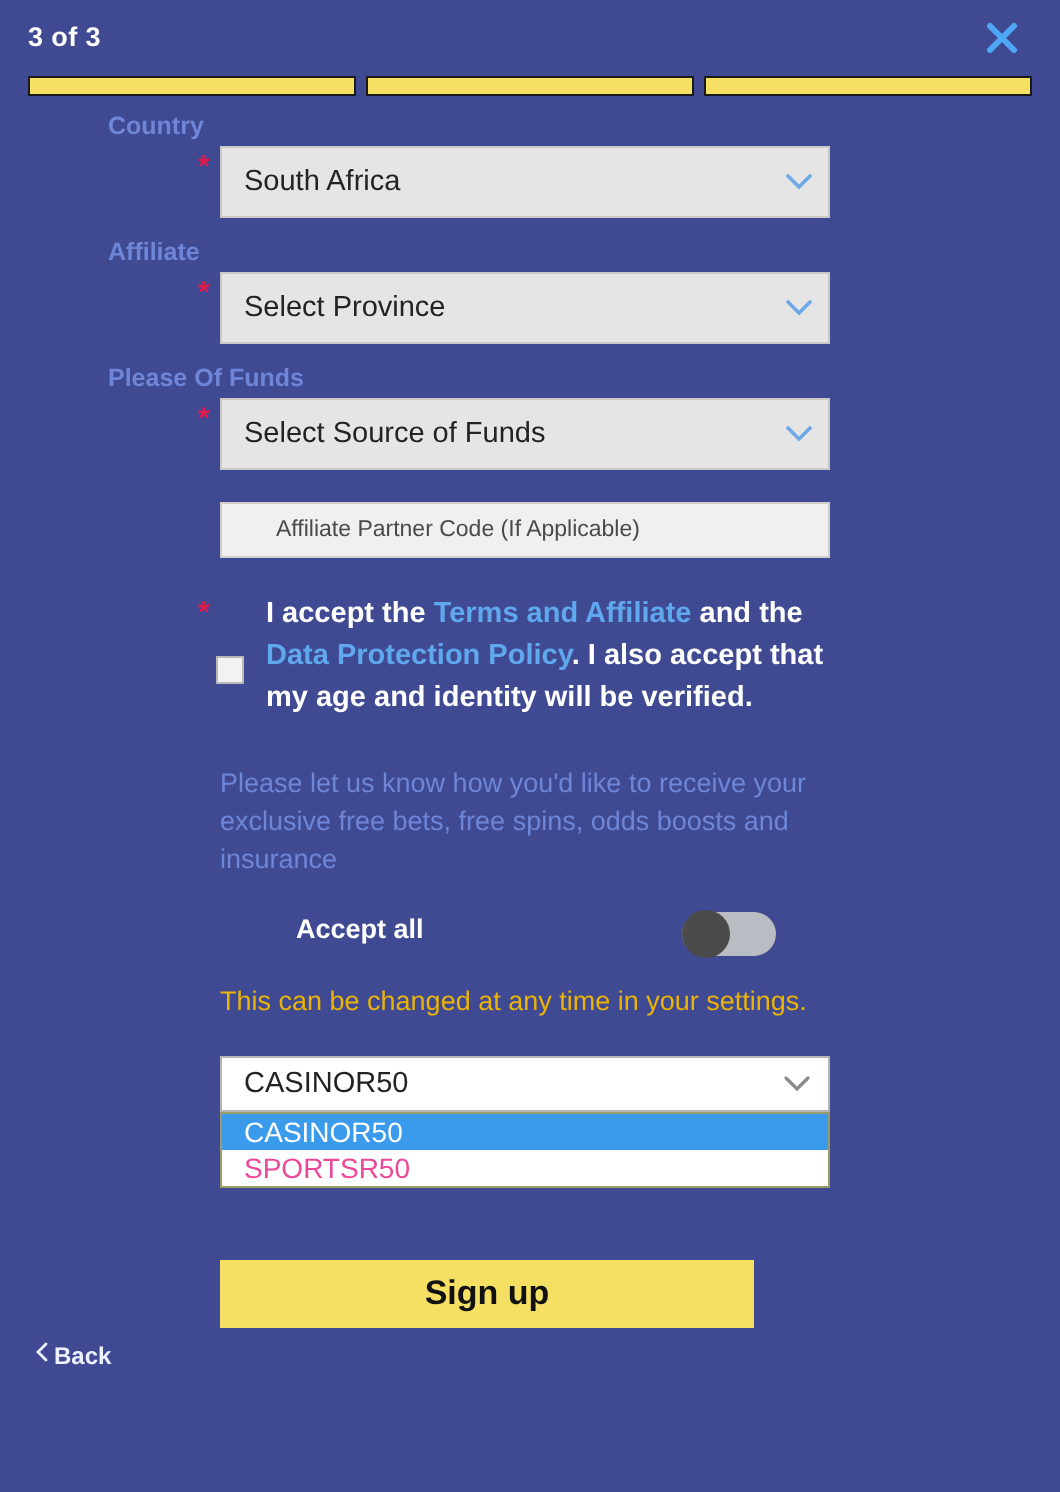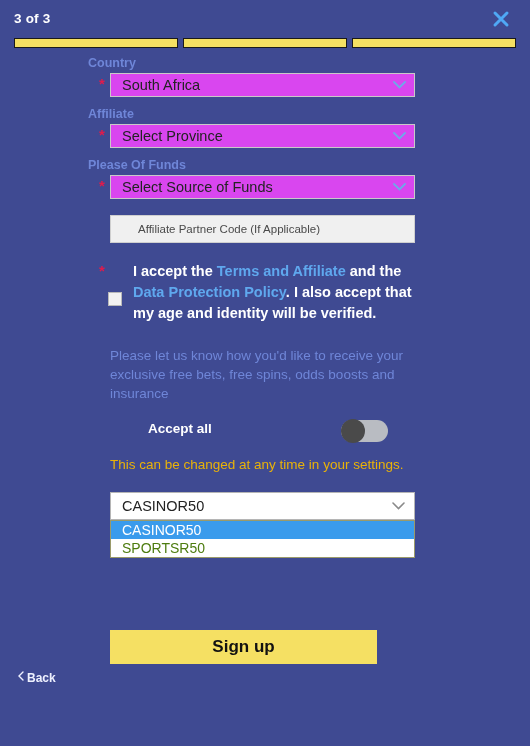--- a/index.html
+++ b/index.html
@@ -66,43 +66,43 @@
     top: 50px;
     width: 530px;
   }
 
   .field-block { position: relative; }
 
   .field-label {
     color: #6f86d8;
     font-size: 12.5px;
     font-weight: bold;
-    padding-left: 88px;
+    padding-left: 54px;
     line-height: 14px;
     margin-bottom: 3px;
   }
 
   .required-star {
     position: absolute;
     left: 99px;
     color: #e01b4c;
     font-size: 15px;
     line-height: 1;
     font-weight: bold;
   }
 
   .select-wrap {
     position: relative;
     margin-left: 110px;
     width: 305px;
   }
   .ui-select {
     width: 100%;
-    height: 24px;
-    background: #d946ef;
+    height: 36px;
+    background: #e5e5e5;
     border: 1px solid #c9c9c9;
     box-sizing: border-box;
     display: flex;
     align-items: center;
     padding-left: 11px;
     font-size: 14.5px;
     color: #232323;
     cursor: pointer;
     font-family: "Liberation Sans", sans-serif;
   }
@@ -248,21 +248,21 @@
     border: 1px solid #9a9a6a;
     box-sizing: border-box;
     z-index: 20;
   }
   .promo-option {
     height: 18px;
     display: flex;
     align-items: center;
     padding-left: 11px;
     font-size: 14px;
-    color: #4d7c0f;
+    color: #ec4899;
     cursor: pointer;
     line-height: 18px;
   }
   .promo-option.selected {
     background: #3a9bec;
     color: #ffffff;
   }
 
   
   #signup-button {

